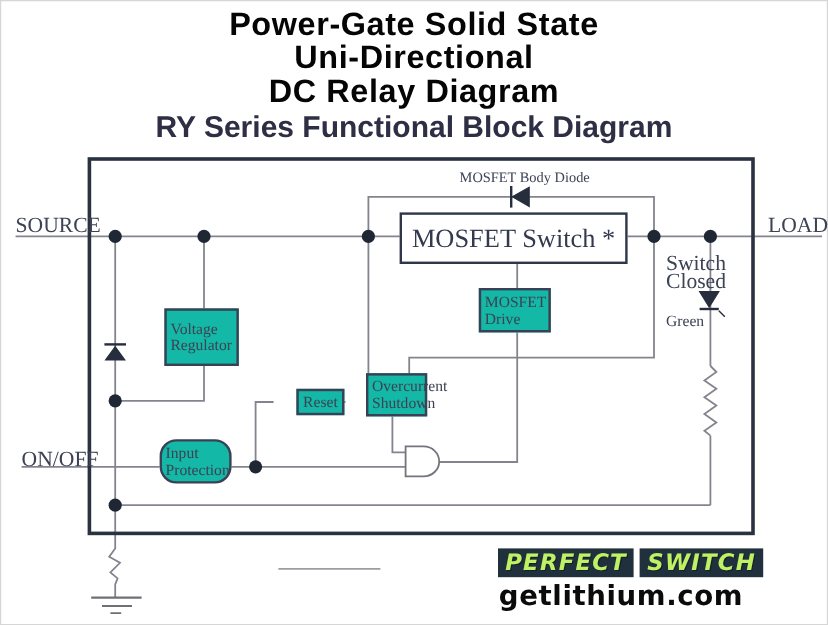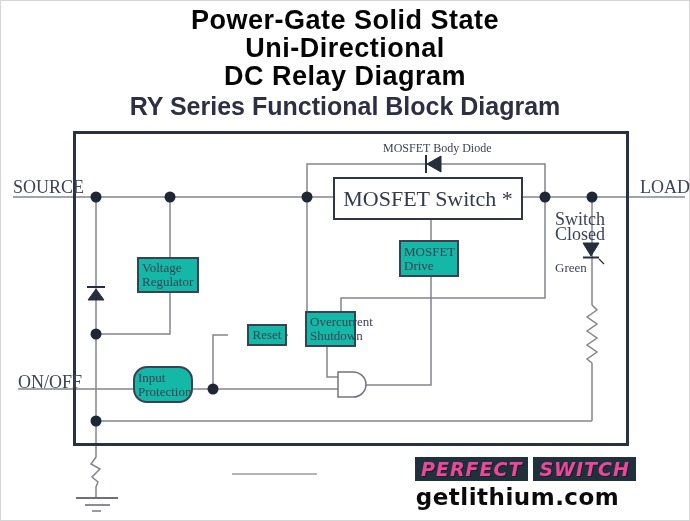--- a/index.html
+++ b/index.html
@@ -22,21 +22,21 @@
     display:flex;align-items:center;box-sizing:border-box;padding:2px 3px;}
   .blk.center{justify-content:center;text-align:left;padding:0;margin-left:19px;}
   .lbl{position:absolute;font-size:18px;color:#3d4254;white-space:nowrap;}
   .lbl.small{font-size:12px;}
   .lbl.wrap{white-space:normal;line-height:15px;}
   .mosfet-switch{position:absolute;left:333px;top:177px;width:190px;height:43px;
     background:#fff;border:2px solid #2e3648;display:flex;align-items:center;justify-content:center;
     font-size:22px;color:#343a4e;box-sizing:border-box;text-align:center;}
   .brand{position:absolute;left:415px;top:457px;display:flex;gap:5px;
     font-family:"DejaVu Sans","Liberation Sans",sans-serif;}
-  .brand span{display:block;background:#20303c;color:#ec4899;
+  .brand span{display:block;background:#20303c;color:#bef264;
     font-weight:bold;font-style:italic;font-size:19px;line-height:24px;
     padding:0 6px;letter-spacing:1px;text-shadow:1px 1px 0 #14202a;}
   .site{position:absolute;left:405px;top:484px;width:225px;text-align:center;
     font-family:"DejaVu Sans","Liberation Sans",sans-serif;font-weight:bold;
     font-size:23px;color:#0b0b0b;letter-spacing:0.5px;}
 </style>
 </head>
 <body>
 
 <div class="stage">
@@ -121,21 +121,21 @@
   </svg>
 
   <div class="outerbox"></div>
 
   <div class="mosfet-switch">
     <span>MOSFET Switch *</span>
   </div>
   <div class="blk" style="left:399px;top:240px;width:60px;height:37px;">
     <span>MOSFET Drive</span>
   </div>
-  <div class="blk" style="left:137px;top:257px;width:62px;height:36px;">
+  <div class="blk" style="left:137px;top:257px;width:62px;height:48px;">
     <span>Voltage Regulator</span>
   </div>
   <div class="blk center" style="left:228px;top:324px;width:40px;height:22px;">
     <span>Reset</span>
   </div>
   <div class="blk" style="left:305px;top:311px;width:51px;height:36px;">
     <span>Overcurrent Shutdown</span>
   </div>
   <div class="blk" style="left:133px;top:366px;width:60px;height:37px;border-radius:14px;">
     <span>Input Protection</span>

